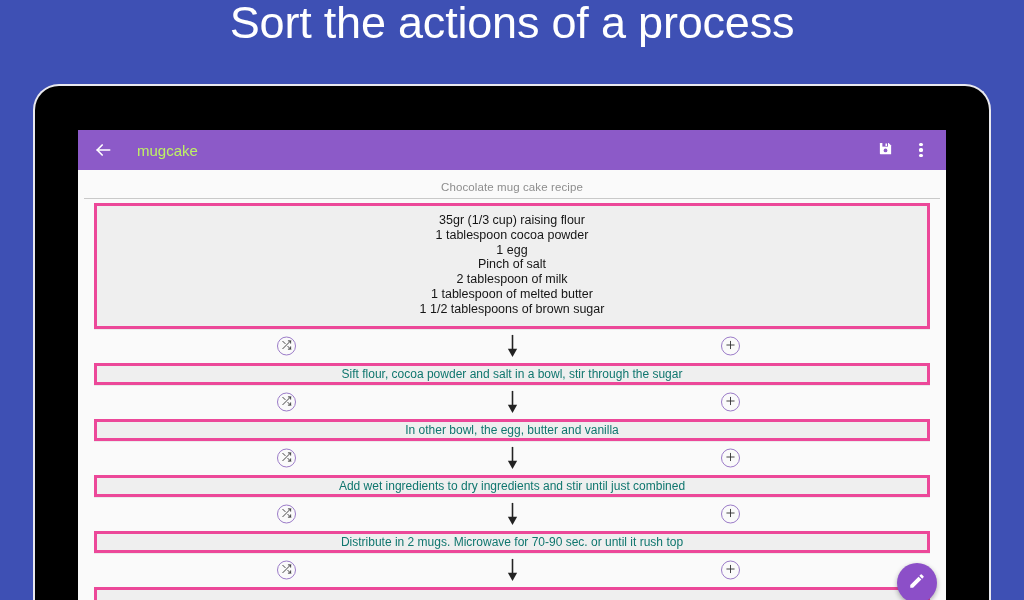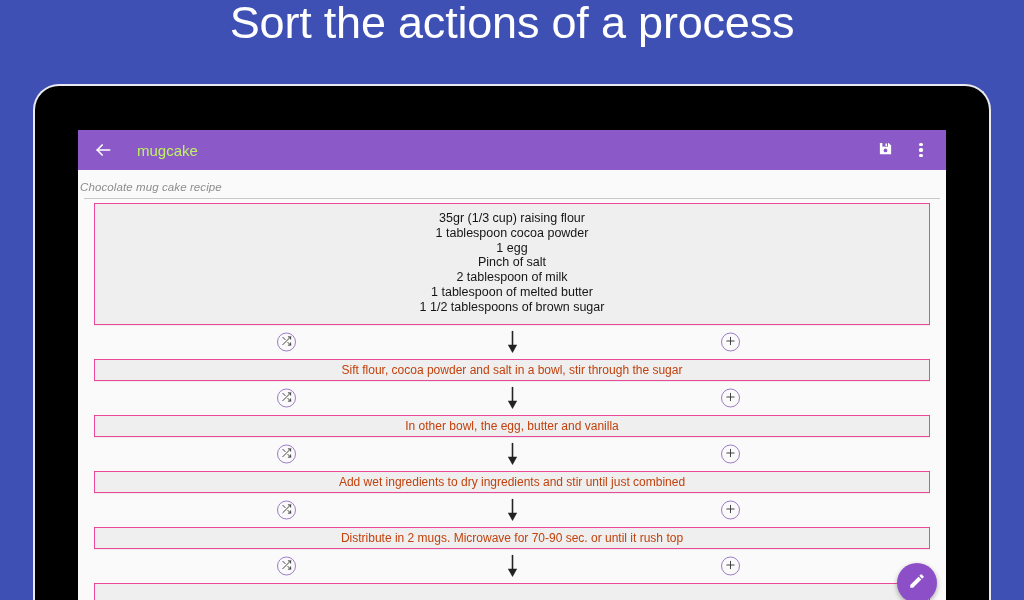--- a/index.html
+++ b/index.html
@@ -99,35 +99,35 @@
   .dots i { width: 3.2px; height: 3.2px; border-radius: 50%; background: #fff; display: block; }
 
   
   .content {
     padding: 0 2px;
     background: #fafafa;
     height: 436px;
   }
 
   .recipe-label {
+    text-align: center;
     color: #8d8d8d;
     font-size: 11.5px;
     padding: 11px 0 5px 0;
     letter-spacing: 0.1px;
-    font-style: italic;
   }
 
   .rule {
     height: 0;
     margin: 0 4px 4px 4px;
     border-top: 1px solid #c9c9c9;
   }
 
   .box {
-    border: 1px solid #ec4899;
+    border: 3px solid #ec4899;
     background: #efefef;
     margin: 0 14px;
     box-shadow: 0 1px 0 rgba(0,0,0,0.06);
   }
 
   .ingredients {
     padding: 7px 0 9px 0;
     text-align: center;
   }
   .ingredients .line {
@@ -170,21 +170,21 @@
   }
 
   .step {
     height: 22px;
     display: flex;
     align-items: center;
     justify-content: center;
   }
   .step-text {
     font-size: 12px;
-    color: #c2410c;
+    color: #0f766e;
     white-space: nowrap;
   }
 
   
   .fab {
     position: absolute;
     right: 9px;
     bottom: 3px;
     width: 40px;
     height: 40px;

